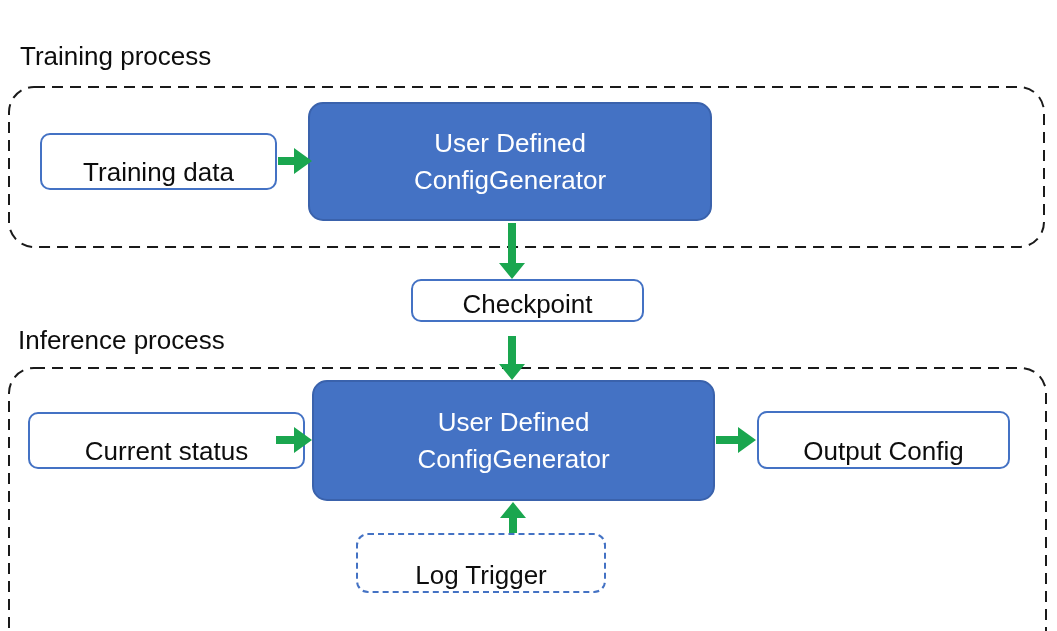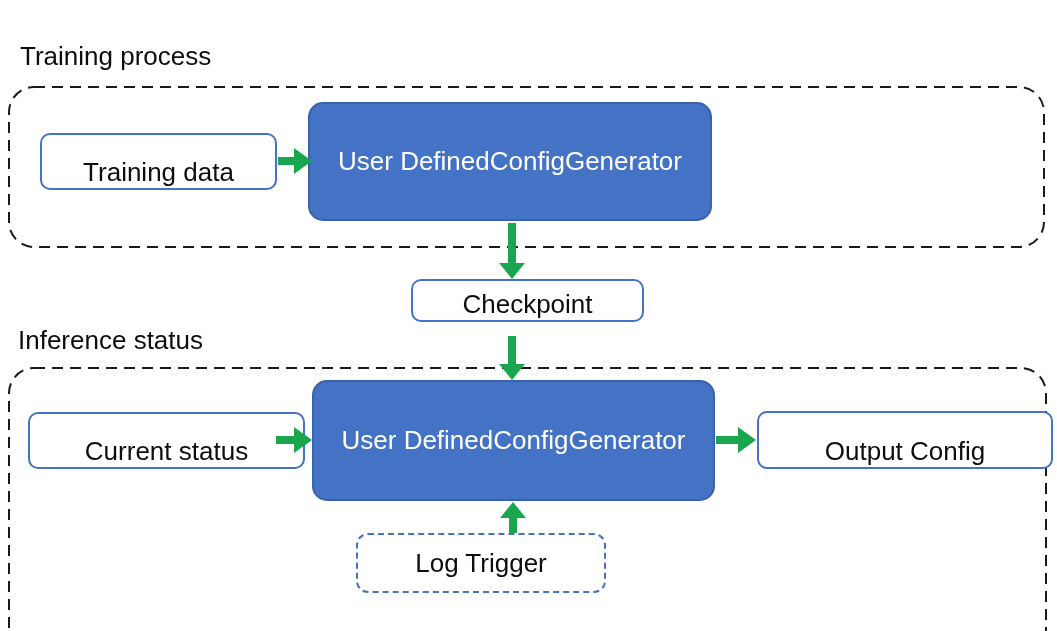--- a/index.html
+++ b/index.html
@@ -41,39 +41,39 @@
   .light-node{
     border:2px solid var(--light-box-stroke);
     border-radius:10px;
     align-items:flex-end;
   }
   .blue-node{
     background:var(--node-fill);
     border:2px solid var(--node-stroke);
     border-radius:15px;
     color:var(--text-light);
-    flex-direction:row;
+    flex-direction:column;
     line-height:37px;
     z-index:4;
   }
   .trigger-node{
     border:2px dashed var(--trigger-stroke);
     border-radius:12px;
   }
   .arrow{position:absolute;z-index:5;}
   .arrow polygon{fill:var(--arrow);}
 </style>
 </head>
 <body>
 
 <div class="canvas">
 
   <div class="section-label" style="left:20px;top:5px;">Training process</div>
 
-  <div class="section-label" style="left:18px;top:289px;">Inference status</div>
+  <div class="section-label" style="left:18px;top:289px;">Inference process</div>
 
   <svg class="container-svg" width="1057" height="631">
     <rect x="9" y="51" width="1035" height="160" rx="25" ry="25" fill="none" stroke="var(--container-stroke)" stroke-width="2" stroke-dasharray="11 7"></rect>
   </svg>
 
   <svg class="container-svg" width="1057" height="631">
     <rect x="9" y="332" width="1037" height="292" rx="25" ry="25" fill="none" stroke="var(--container-stroke)" stroke-width="2" stroke-dasharray="11 7"></rect>
   </svg>
 
   <div class="node light-node" style="left:40px;top:97px;width:237px;height:57px;">
@@ -91,25 +91,25 @@
 
   <div class="node light-node" style="left:28px;top:376px;width:277px;height:57px;">
     <span>Current status</span>
   </div>
 
   <div class="node blue-node" style="left:312px;top:344px;width:403px;height:121px;">
     <span>User Defined</span>
     <span>ConfigGenerator</span>
   </div>
 
-  <div class="node light-node" style="left:757px;top:375px;width:296px;height:58px;">
+  <div class="node light-node" style="left:757px;top:375px;width:253px;height:58px;">
     <span>Output Config</span>
   </div>
 
-  <div class="node trigger-node" style="left:356px;top:497px;width:250px;height:60px;z-index:3;">
+  <div class="node trigger-node" style="left:356px;top:497px;width:250px;height:60px;z-index:3;align-items:flex-end;">
     <span>Log Trigger</span>
   </div>
 
 
   <svg class="arrow" style="left:278px;top:112px;" width="34" height="26">
     <polygon points="0,9 16,9 16,0 34,13 16,26 16,17 0,17"></polygon>
   </svg>
 
   <svg class="arrow" style="left:499px;top:187px;" width="26" height="56">
     <polygon points="9,0 17,0 17,40 26,40 13,56 0,40 9,40"></polygon>

